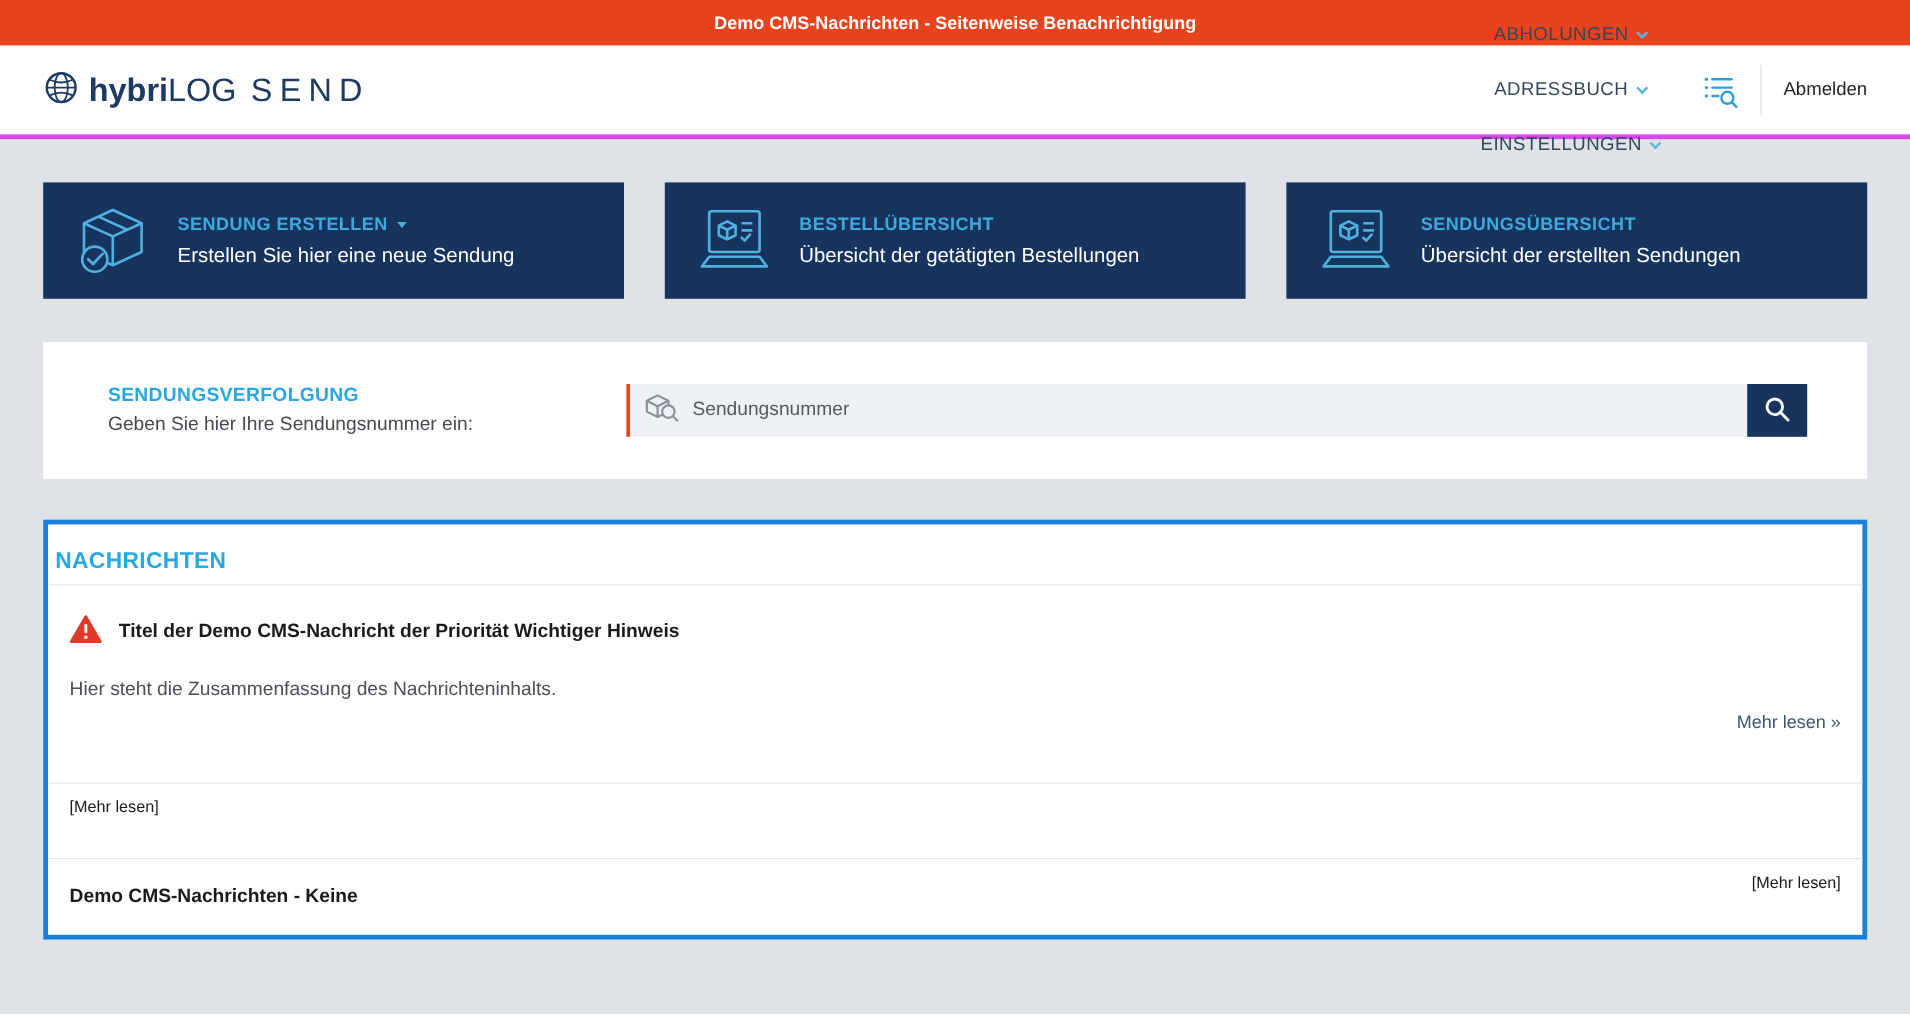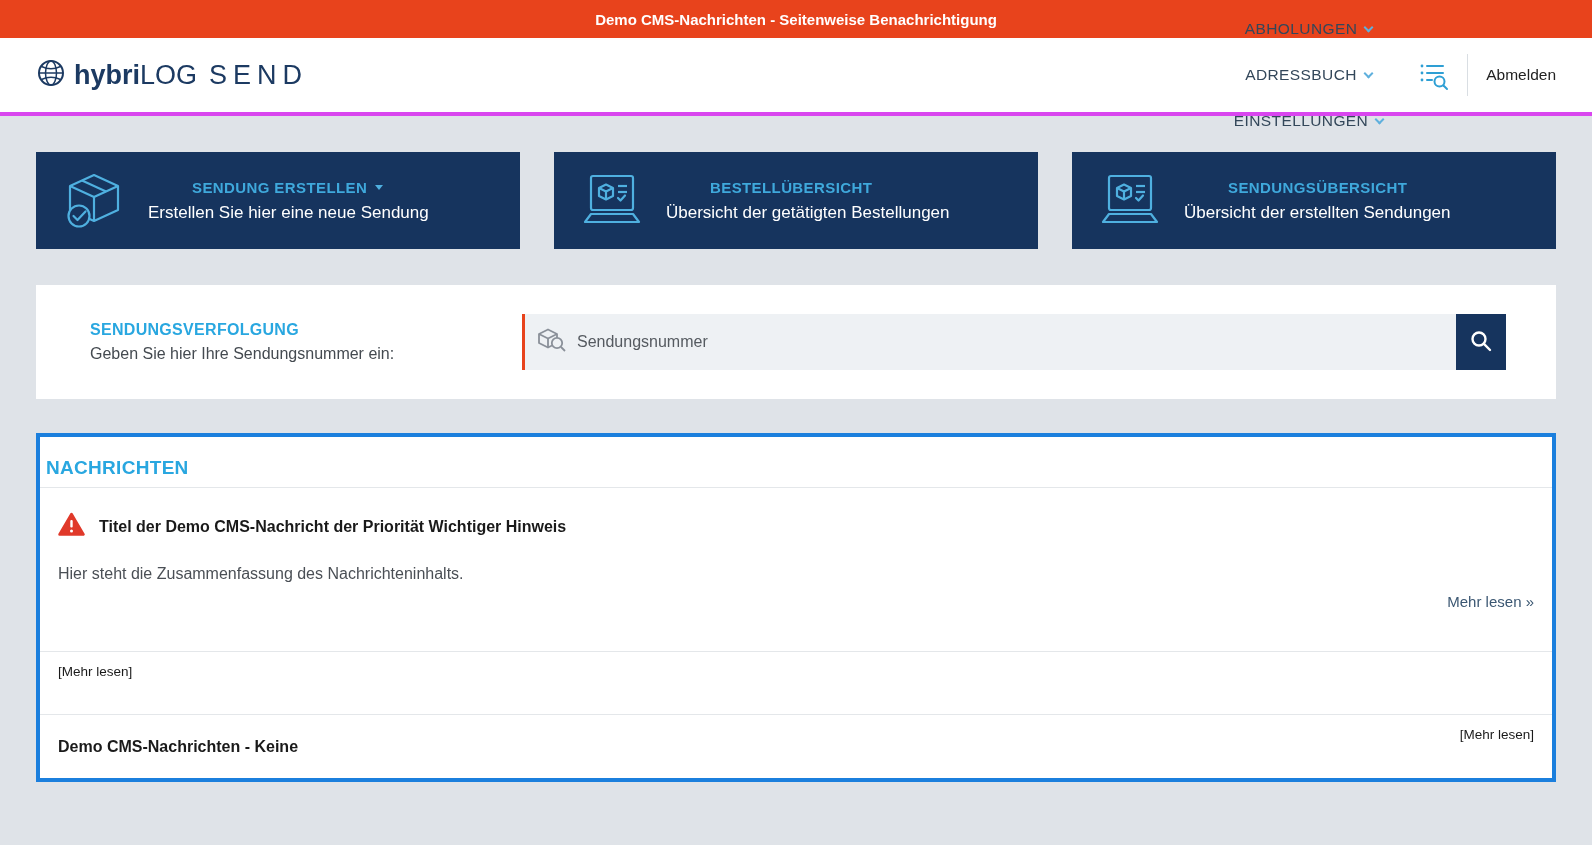--- a/index.html
+++ b/index.html
@@ -53,38 +53,38 @@
   
   .cards { display: flex; gap: 34px; margin-top: 36px; }
   .card {
     flex: 1; height: 97px; background: #16345e; color: #fff;
     display: flex; align-items: center; padding: 0 22px 0 26px; gap: 22px;
     cursor: pointer;
   }
   .card-icon { flex: 0 0 auto; display: flex; align-items: center; }
   .card-title {
     color: #3fa9dc; font-weight: bold; font-size: 15px;
-    letter-spacing: 0.4px; display: flex; align-items: center; margin-left: 44px;
+    letter-spacing: 0.4px; display: flex; align-items: center;
   }
   .card-caret {
     display: inline-block; width: 0; height: 0; margin-left: 8px;
     border-left: 4px solid transparent; border-right: 4px solid transparent;
     border-top: 5px solid #4fb0e0;
   }
   .card-sub { color: #ffffff; font-size: 17px; margin-top: 7px; }
 
   
   .tracking-panel {
     margin-top: 36px; background: #ffffff; min-height: 114px;
     display: flex; align-items: center; padding: 26px 50px 26px 54px;
   }
   .tracking-text { flex: 0 0 432px; }
   .tracking-title { color: #29a7e0; font-weight: bold; font-size: 16px; letter-spacing: 0.3px; }
   .tracking-sub { color: #444a50; font-size: 16px; margin-top: 6px; }
-  .tracking-input-row { flex: 1; display: flex; align-items: stretch; height: 56px; }
+  .tracking-input-row { flex: 1; display: flex; align-items: stretch; height: 44px; }
   .input-wrap {
     flex: 1; display: flex; align-items: center; background: #eef1f4;
     border-left: 3px solid #e8431c; padding-left: 10px; gap: 8px;
   }
   .input-wrap input {
     flex: 1; border: none; outline: none; background: transparent;
     font-size: 16px; font-family: "Liberation Sans", sans-serif; color: #333;
     height: 100%;
   }
   .input-wrap input::placeholder { color: #555a60; opacity: 1; }

